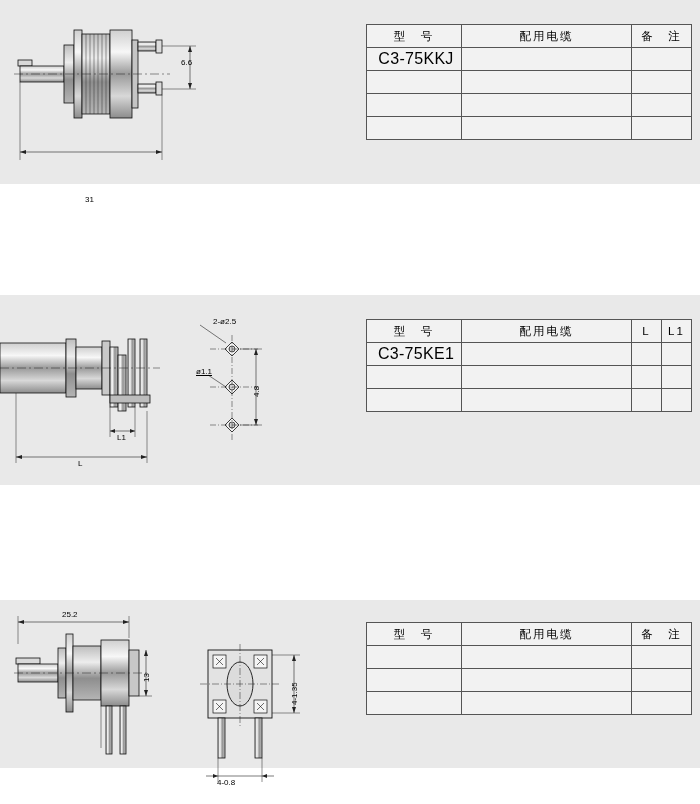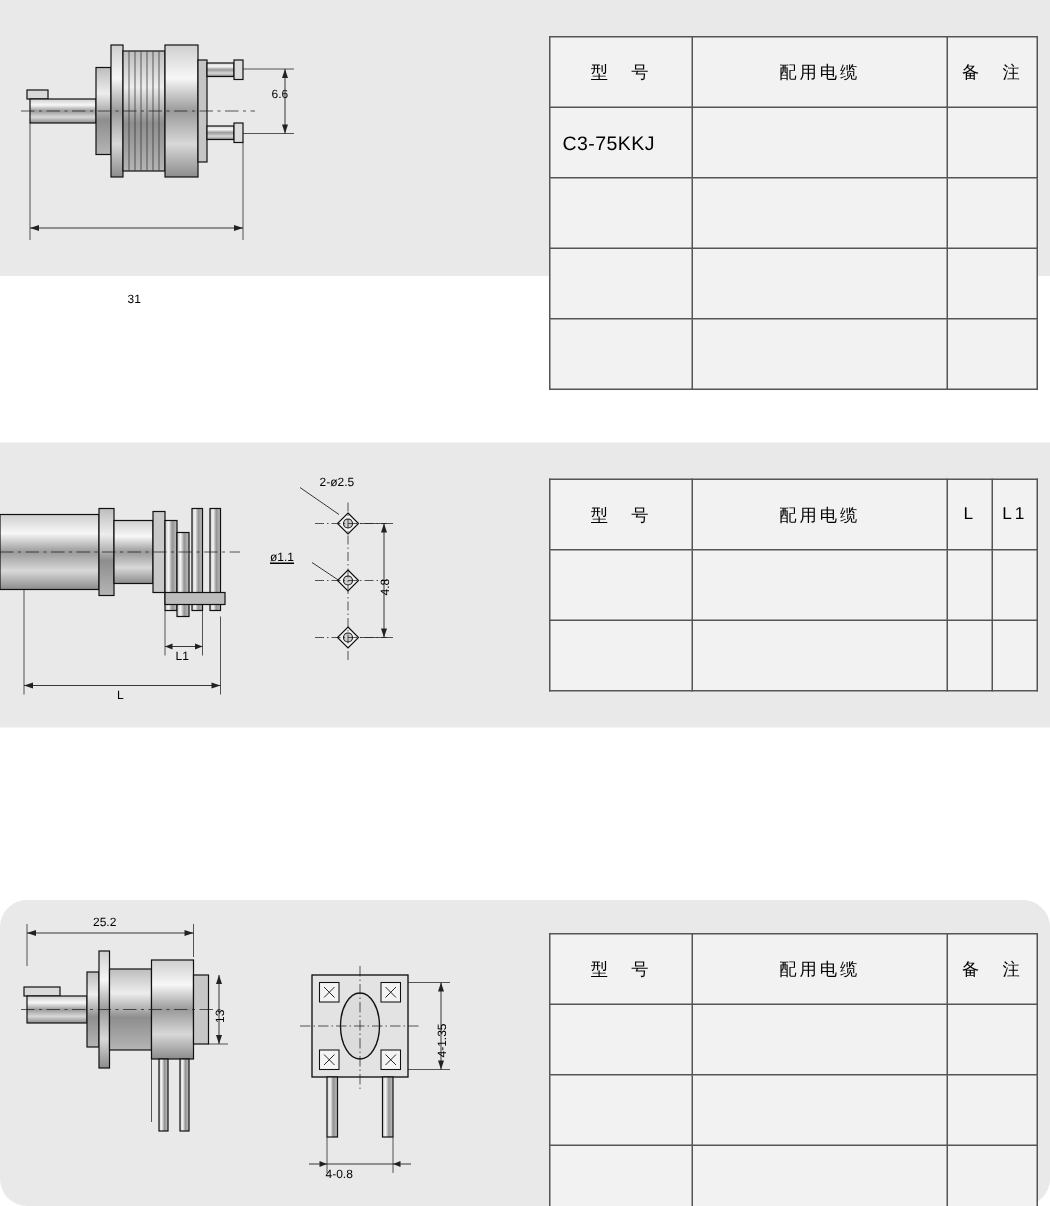--- a/index.html
+++ b/index.html
@@ -17,21 +17,21 @@
   }
   .panel {
     position: absolute;
     left: 0;
     width: 700px;
     background: #e9e9e9;
     box-sizing: border-box;
   }
   #panel-0 { top: 0; height: 184px; }
   #panel-1 { top: 295px; height: 190px; }
-  #panel-2 { top: 600px; height: 204px; border-radius: 18px; }
+  #panel-2 { top: 600px; height: 168px; }
 
   .drawing {
     position: absolute;
     left: 0;
     top: 0;
     width: 350px;
     height: 100%;
   }
   .tablewrap {
     position: absolute;
@@ -41,36 +41,36 @@
 
   table.spec {
     border-collapse: collapse;
     background: #f2f2f2;
     font-size: 11px;
     table-layout: fixed;
   }
   table.spec td, table.spec th {
     border: 1px solid #555;
     height: 22px;
-    padding: 12px 4px;
+    padding: 0 4px;
     font-weight: normal;
     text-align: center;
     color: #000;
     background: #f2f2f2;
     overflow: hidden;
     white-space: nowrap;
   }
   table.spec th {
     letter-spacing: 2px;
     font-size: 11.5px;
   }
   table.spec td.model {
-    text-align: left;
+    text-align: center;
     padding-left: 8px;
-    font-size: 13px;
+    font-size: 16px;
     letter-spacing: 0.3px;
   }
   .dimtext {
     position: absolute;
     font-size: 8px;
     font-family: "Liberation Sans", sans-serif;
     color: #000;
     white-space: nowrap;
   }
   .rot90 {
@@ -246,21 +246,21 @@
 
         <line x1="240" y1="54" x2="262" y2="54" stroke="#222" stroke-width="0.5"></line>
         <line x1="240" y1="130" x2="262" y2="130" stroke="#222" stroke-width="0.5"></line>
         <line x1="256" y1="54" x2="256" y2="130" stroke="#222" stroke-width="0.6"></line>
         <polygon points="256,54 254,60 258,60" fill="#222"></polygon>
         <polygon points="256,130 254,124 258,124" fill="#222"></polygon>
       </g>
     </svg>
 
     <div class="dimtext" style="left:165px; top:22px;padding-left:48px;">2-ø2.5</div>
-    <div class="dimtext" style="left:180px; top:72px;text-decoration:underline;">ø1.1</div>
+    <div class="dimtext" style="left:196px; top:72px;text-decoration:underline;">ø1.1</div>
     <div class="dimtext rot90" style="left:252px; top:102px;">4.8</div>
     <div class="dimtext" style="left:117px; top:138px;">L1</div>
     <div class="dimtext" style="left:78px; top:164px;">L</div>
   </div>
 
   <div class="tablewrap" style="top:24px;">
     <table class="spec">
       <colgroup>
         <col style="width:95px">
           <col style="width:170px">
@@ -269,20 +269,26 @@
       </colgroup>
       <thead>
         <tr>
           <th>型　号</th>
           <th>配用电缆</th>
           <th>L</th>
           <th>L1</th>
         </tr>
       </thead>
       <tbody>
+        <tr>
+          <td class="model">C3-75KE1</td>
+          <td></td>
+          <td></td>
+          <td></td>
+        </tr>
         <tr>
           <td class="model"></td>
           <td></td>
           <td></td>
           <td></td>
         </tr>
         <tr>
           <td class="model"></td>
           <td></td>
           <td></td>

